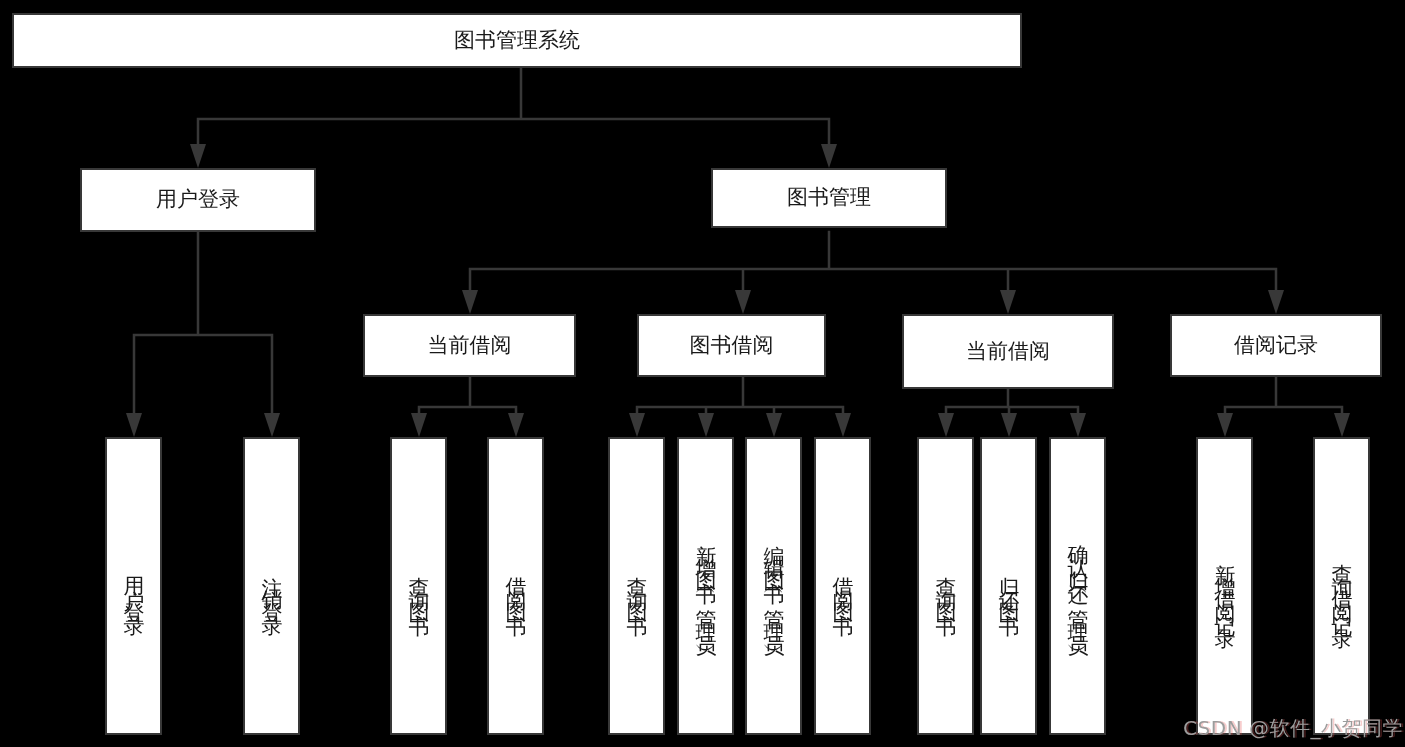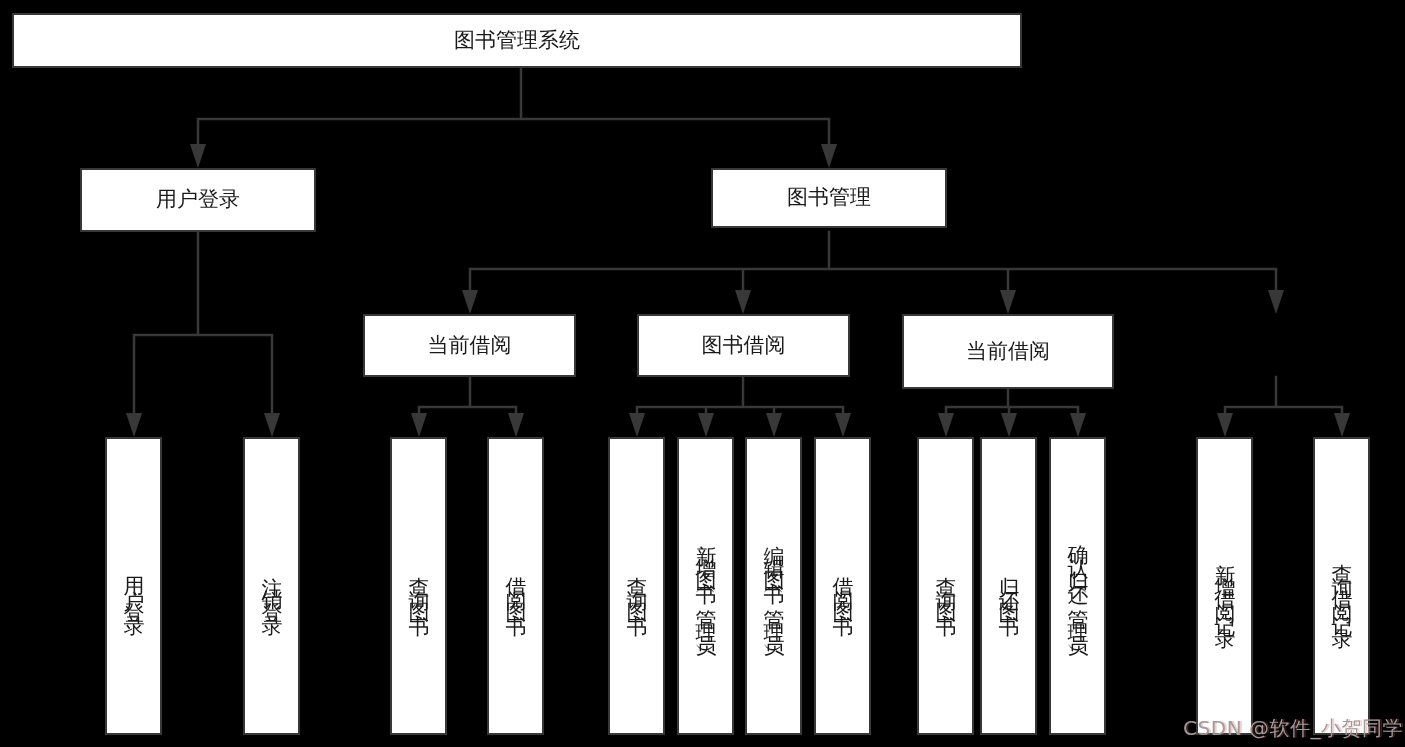--- a/index.html
+++ b/index.html
@@ -74,25 +74,28 @@
   <div class="box h" style="left:80px;top:168px;width:236px;height:64px">
     <span>用户登录</span>
   </div>
   <div class="box h" style="left:711px;top:168px;width:236px;height:60px">
     <span>图书管理</span>
   </div>
 
   <div class="box h" style="left:363px;top:314px;width:213px;height:63px">
     <span>当前借阅</span>
   </div>
-  <div class="box h" style="left:637px;top:314px;width:213px;height:63px">
+  <div class="box h" style="left:637px;top:314px;width:189px;height:63px">
     <span>图书借阅</span>
   </div>
   <div class="box h" style="left:902px;top:314px;width:212px;height:75px">
     <span>当前借阅</span>
+  </div>
+  <div class="box h" style="left:1170px;top:314px;width:212px;height:63px">
+    <span>借阅记录</span>
   </div>
 
   <div class="box v" style="left:105px;top:437px;width:57px;height:298px">
     <span>用户登录</span>
   </div>
   <div class="box v" style="left:243px;top:437px;width:57px;height:298px">
     <span>注销登录</span>
   </div>
 
   <div class="box v" style="left:390px;top:437px;width:57px;height:298px">

